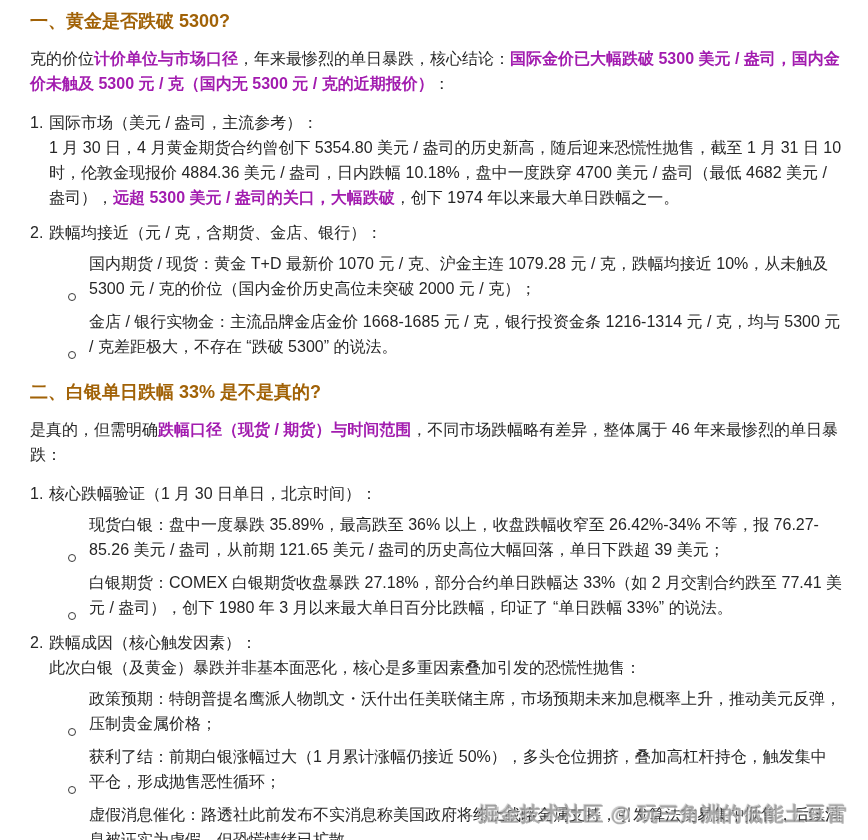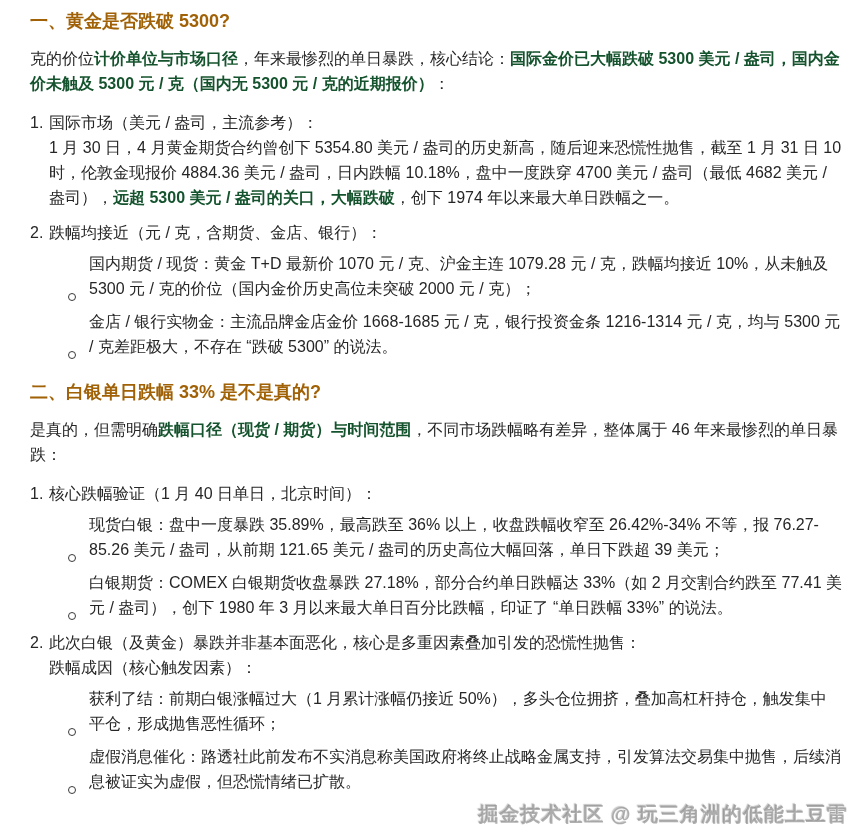--- a/index.html
+++ b/index.html
@@ -16,21 +16,21 @@
   }
   .heading {
     font-size: 18px;
     line-height: 26px;
     font-weight: 700;
     color: #a16207;
     margin: 0 0 12px 0;
   }
   .heading.gap-top { margin-top: 20px; }
   .para { margin: 0 0 14px 0; }
-  .b { font-weight: 700; color: #14532d; }
+  .b { font-weight: 700; color: #a21caf; }
   .olist { list-style: none; margin: 0 0 16px 0; padding: 0; }
   .oli { display: flex; align-items: flex-start; margin: 0 0 10px 0; }
   .oli:last-child { margin-bottom: 0; }
   .oli-marker { flex: 0 0 auto; min-width: 18px; padding-right: 1px; }
   .oli-content { flex: 1 1 auto; min-width: 0; }
   .li-line { }
   .bullets { list-style: none; margin: 6px 0 0 0; padding: 0; }
   .bli { display: flex; align-items: flex-end; margin: 0 0 8px 0; }
   .bli:last-child { margin-bottom: 0; }
   .circle {
@@ -85,39 +85,43 @@
           </ul>
         </div>
       </li>
     </ol>
     <h3 class="heading gap-top"><span class="">二、白银单日跌幅 33% 是不是真的?</span></h3>
     <p class="para"><span class="">是真的，但需明确</span><span class="b">跌幅口径（现货 / 期货）与时间范围</span><span class="">，不同市场跌幅略有差异，整体属于 46 年来最惨烈的单日暴跌：</span></p>
     <ol class="olist">
       <li class="oli">
         <span class="oli-marker">1.</span>
         <div class="oli-content">
-          <div class="li-line"><span class="">核心跌幅验证（1 月 40 日单日，北京时间）：</span></div>
+          <div class="li-line"><span class="">核心跌幅验证（1 月 30 日单日，北京时间）：</span></div>
           <ul class="bullets">
             <li class="bli">
               <span class="circle"></span>
               <div class="bli-text"><span class="">现货白银：盘中一度暴跌 35.89%，最高跌至 36% 以上，收盘跌幅收窄至 26.42%-34% 不等，报 76.27-85.26 美元 / 盎司，从前期 121.65 美元 / 盎司的历史高位大幅回落，单日下跌超 39 美元；</span></div>
             </li>
             <li class="bli">
               <span class="circle"></span>
               <div class="bli-text"><span class="">白银期货：COMEX 白银期货收盘暴跌 27.18%，部分合约单日跌幅达 33%（如 2 月交割合约跌至 77.41 美元 / 盎司），创下 1980 年 3 月以来最大单日百分比跌幅，印证了 “单日跌幅 33%” 的说法。</span></div>
             </li>
           </ul>
         </div>
       </li>
       <li class="oli">
         <span class="oli-marker">2.</span>
         <div class="oli-content">
+          <div class="li-line"><span class="">跌幅成因（核心触发因素）：</span></div>
           <div class="li-line"><span class="">此次白银（及黄金）暴跌并非基本面恶化，核心是多重因素叠加引发的恐慌性抛售：</span></div>
-          <div class="li-line"><span class="">跌幅成因（核心触发因素）：</span></div>
           <ul class="bullets">
+            <li class="bli">
+              <span class="circle"></span>
+              <div class="bli-text"><span class="">政策预期：特朗普提名鹰派人物凯文・沃什出任美联储主席，市场预期未来加息概率上升，推动美元反弹，压制贵金属价格；</span></div>
+            </li>
             <li class="bli">
               <span class="circle"></span>
               <div class="bli-text"><span class="">获利了结：前期白银涨幅过大（1 月累计涨幅仍接近 50%），多头仓位拥挤，叠加高杠杆持仓，触发集中平仓，形成抛售恶性循环；</span></div>
             </li>
             <li class="bli">
               <span class="circle"></span>
               <div class="bli-text"><span class="">虚假消息催化：路透社此前发布不实消息称美国政府将终止战略金属支持，引发算法交易集中抛售，后续消息被证实为虚假，但恐慌情绪已扩散。</span></div>
             </li>
           </ul>
         </div>

